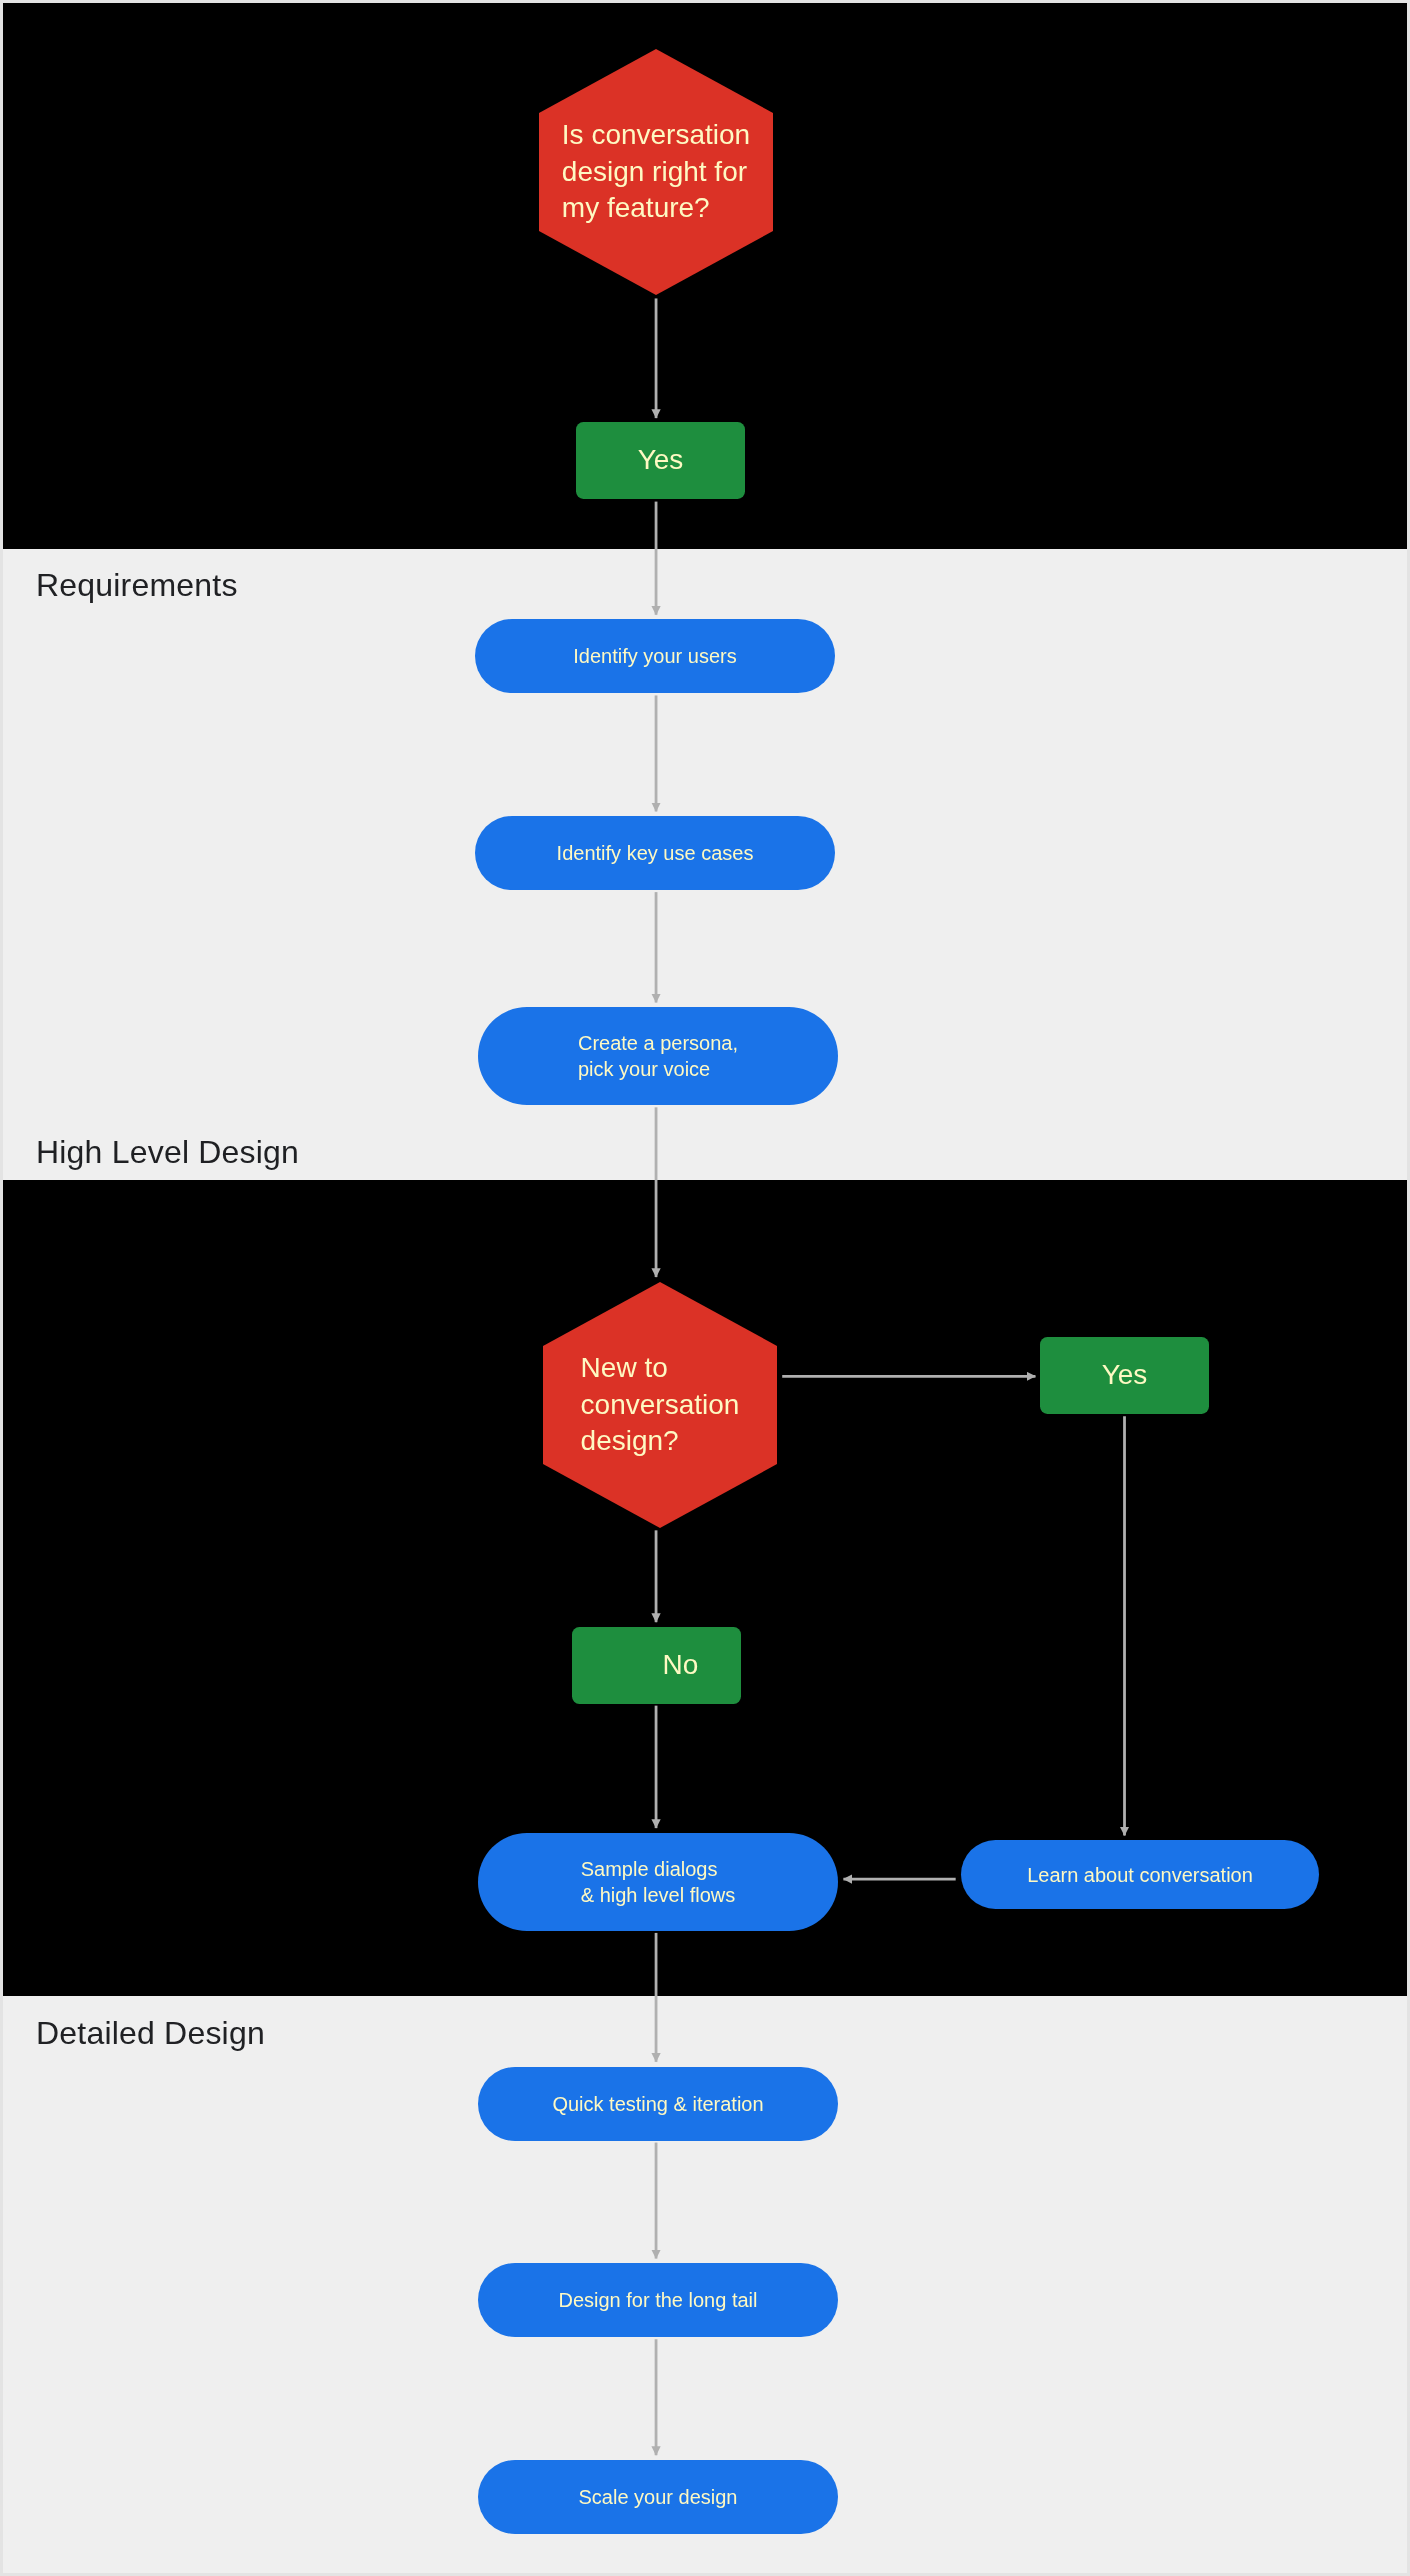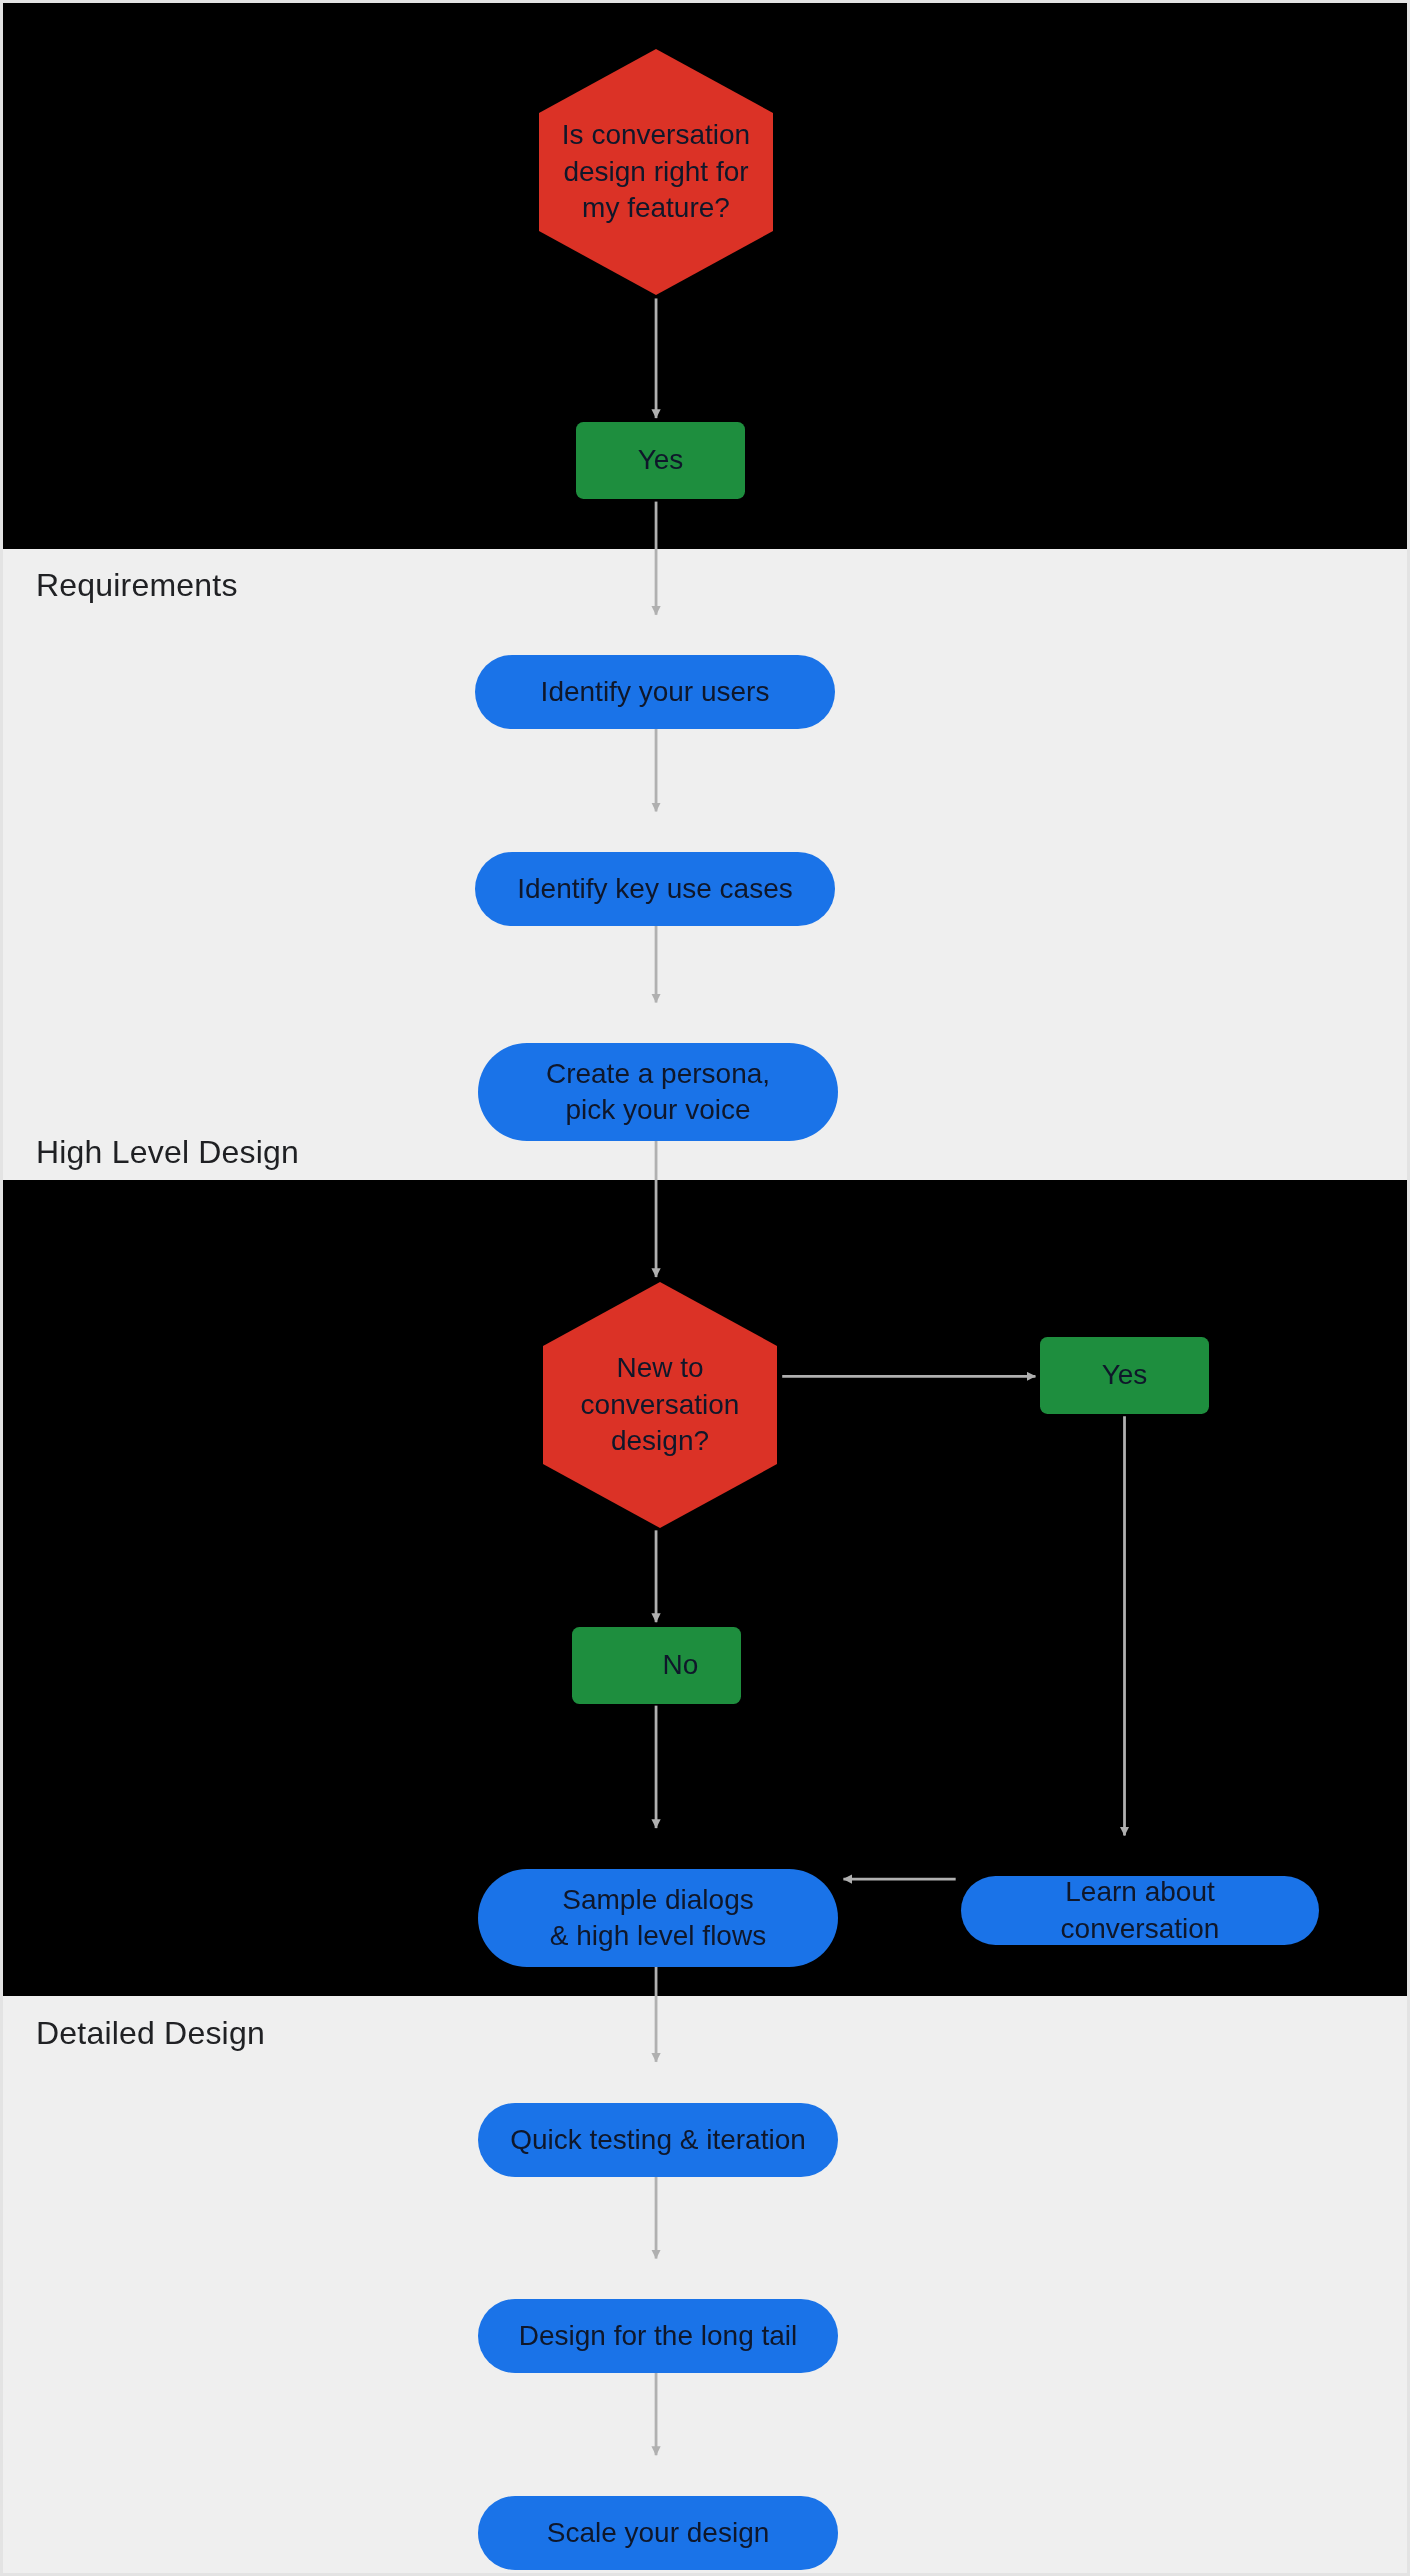--- a/index.html
+++ b/index.html
@@ -35,21 +35,21 @@
   #label-hld          {top:1131px;}
   #label-dd           {top:2012px;}
 
   
   #wires{position:absolute;left:0;top:0;width:1410px;height:2576px;pointer-events:none;}
 
   
   .node{
     position:absolute;
     display:flex;align-items:center;justify-content:center;
-    text-align:center;color:#0f172a;
+    color:#fef9c3;
     box-sizing:border-box;
     line-height:1.30;
   }
   .node span{display:block;white-space:pre-line;}
 
   
   .hex{
     background:#db3226;
     clip-path:polygon(50% 0%,100% 26%,100% 74%,50% 100%,0% 74%,0% 26%);
     font-size:28px;
@@ -57,23 +57,22 @@
   
   .tag{
     background:#1e8e3e;
     border-radius:7.4px;
     font-size:28px;
   }
   
   .pill{
     background:#1a73e8;
     border-radius:927px;
-    font-size:28px;
+    font-size:20px;
     padding:16px 24px;
-    margin-top:36px;
   }
 
   
   #node-q1          {left:536px; top:46px;   width:234px;height:246px;}
   #node-yes1        {left:573px; top:419px;  width:169px;height:77px;}
   #node-users       {left:472px; top:616px;  width:360px;height:74px;}
   #node-usecases    {left:472px; top:813px;  width:360px;height:74px;}
   #node-persona     {left:475px; top:1004px; width:360px;height:98px;}
   #node-q2          {left:540px; top:1279px; width:234px;height:246px;}
   #node-yes2        {left:1037px;top:1334px; width:169px;height:77px;}

